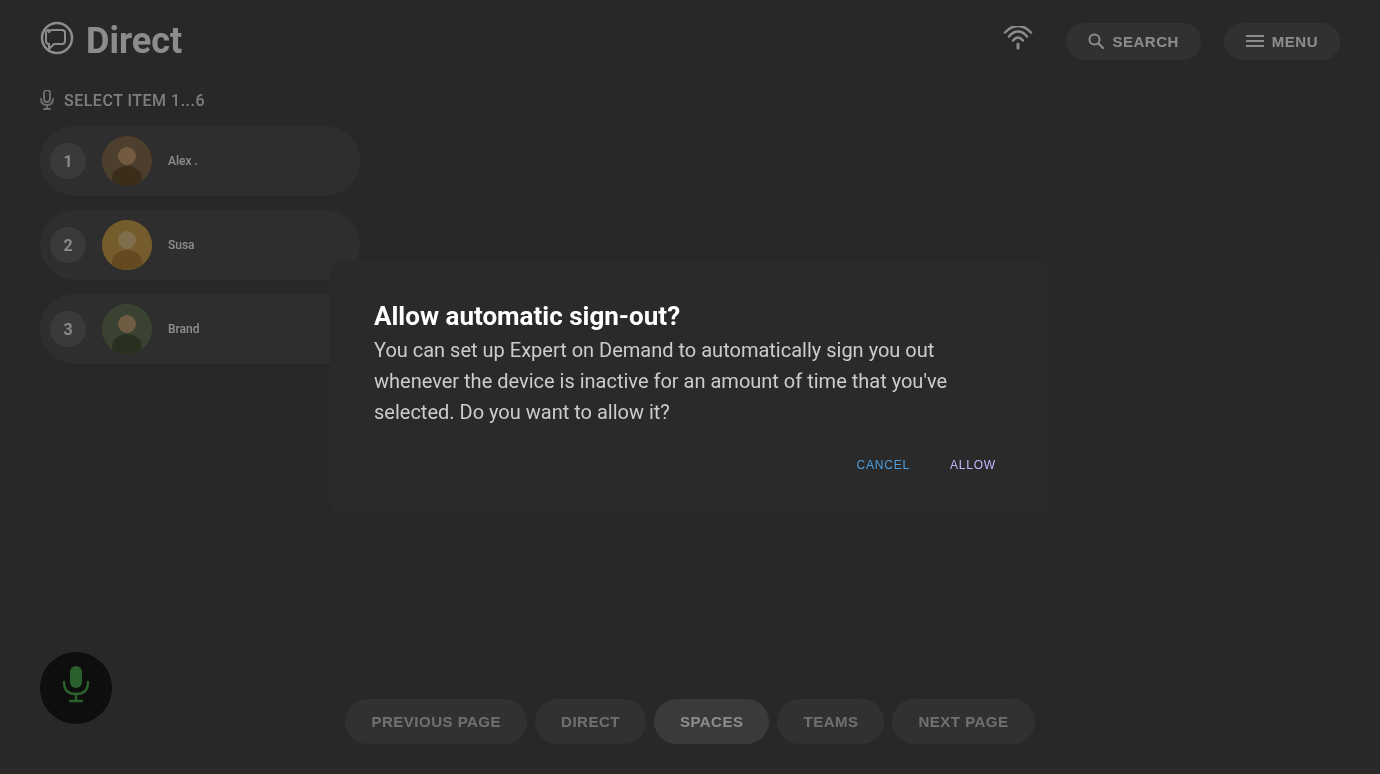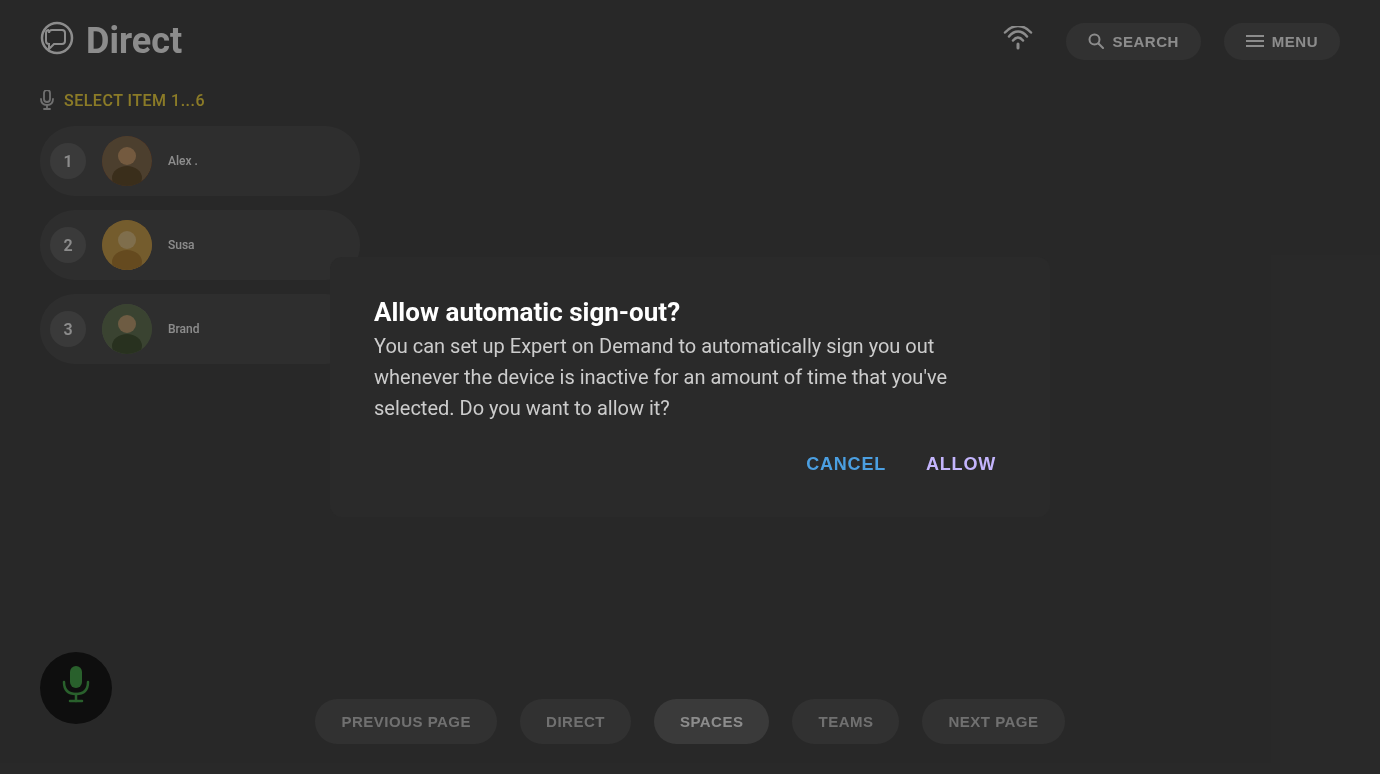--- a/index.html
+++ b/index.html
@@ -62,21 +62,21 @@
     .header-btn svg {
       flex-shrink: 0;
     }
 
     
     .select-bar {
       display: flex;
       align-items: center;
       gap: 10px;
       padding: 8px 40px 16px 40px;
-      color: #fde047;
+      color: #e5e5e5;
       font-size: 16px;
       font-weight: 500;
       letter-spacing: 0.5px;
     }
 
     
     .contact-list {
       padding: 0 40px;
       display: flex;
       flex-direction: column;
@@ -165,21 +165,21 @@
       align-items: center;
       justify-content: center;
       cursor: pointer;
     }
     .mic-btn .mic-icon {
       font-size: 28px;
       color: #4CAF50;
     }
     .nav-buttons {
       display: flex;
-      gap: 15px;
+      gap: 0;
     }
     .nav-btn {
       background-color: #5a5a5a;
       border: none;
       border-radius: 24px;
       padding: 14px 26px;
       color: #cccccc;
       font-size: 15px;
       font-weight: 600;
       cursor: pointer;
@@ -223,22 +223,22 @@
       margin-bottom: 24px;
     }
     .dialog-actions {
       display: flex;
       justify-content: flex-end;
       gap: 20px;
     }
     .dialog-btn {
       background: none;
       border: none;
-      font-size: 18px;
-      font-weight: 700;
+      font-size: 12px;
+      font-weight: 400;
       cursor: pointer;
       letter-spacing: 0.8px;
       padding: 6px 10px;
     }
     .dialog-btn-cancel {
       color: #4B9FE1;
     }
     .dialog-btn-allow {
       color: #c4b5fd;
     }

